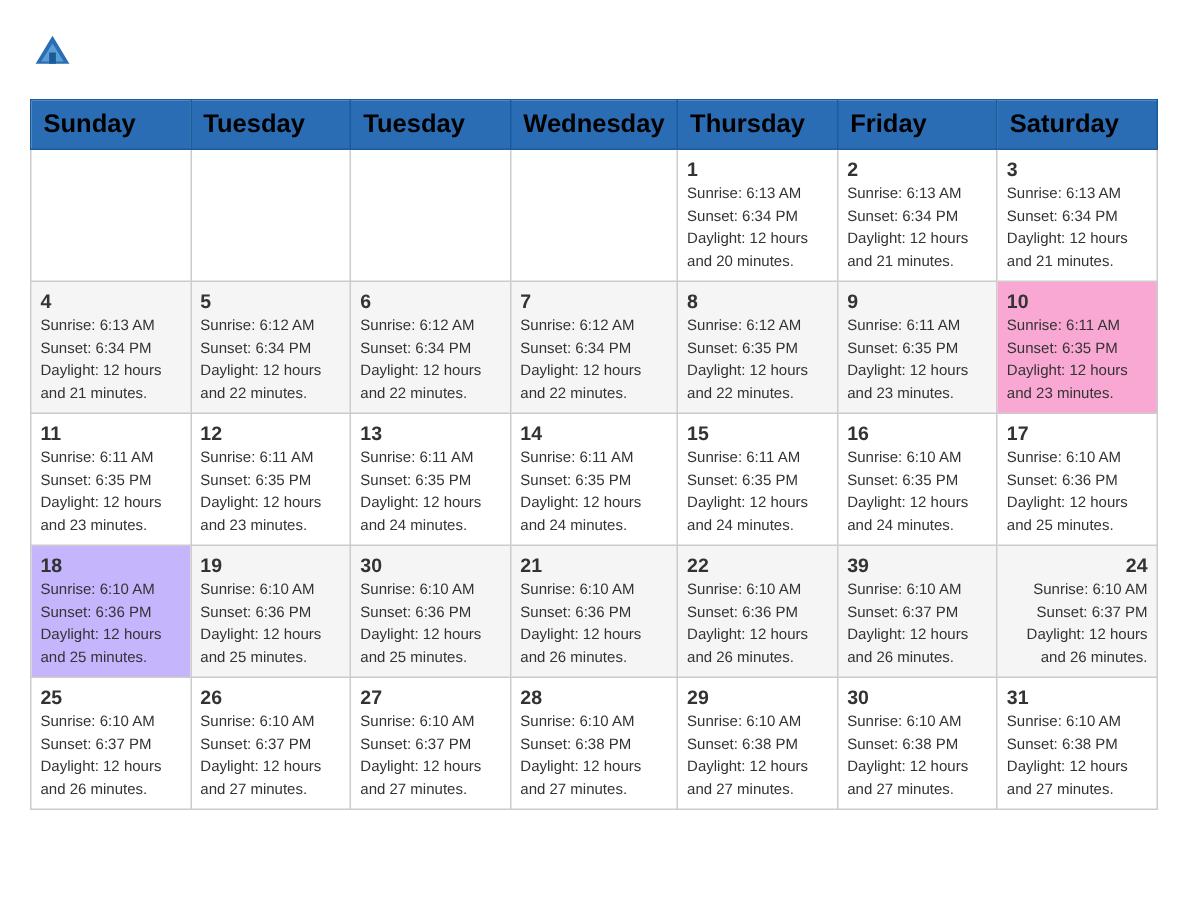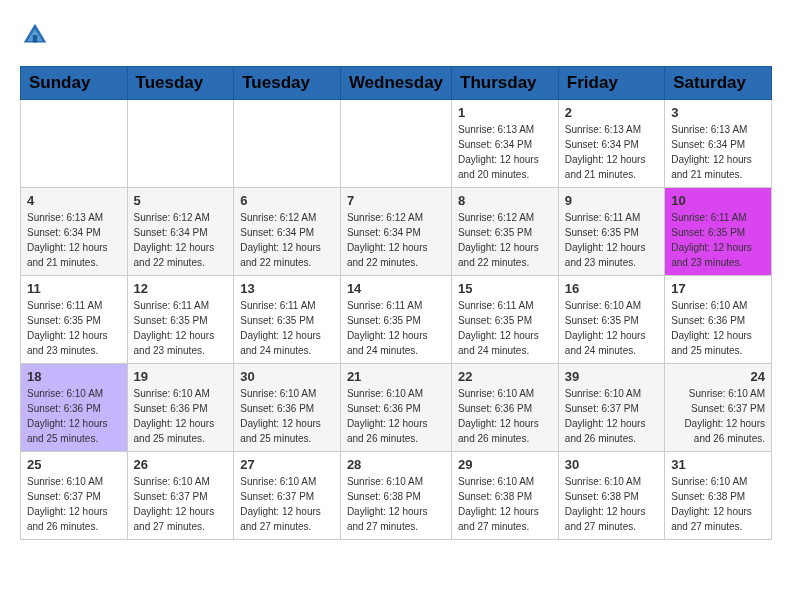--- a/index.html
+++ b/index.html
@@ -194,21 +194,21 @@
 Daylight: 12 hours
 and 22 minutes.</div>
           </td>
           <td style="background: rgb(245, 245, 245);">
             <span class="cell-date">9</span>
             <div class="cell-info" style="white-space: pre-line;">Sunrise: 6:11 AM
 Sunset: 6:35 PM
 Daylight: 12 hours
 and 23 minutes.</div>
           </td>
-          <td style="background: #d946ef;">
+          <td style="background: #f9a8d4;">
             <span class="cell-date">10</span>
             <div class="cell-info" style="white-space: pre-line;">Sunrise: 6:11 AM
 Sunset: 6:35 PM
 Daylight: 12 hours
 and 23 minutes.</div>
           </td>
         </tr>
         <tr>
           <td>
             <span class="cell-date">11</span>

